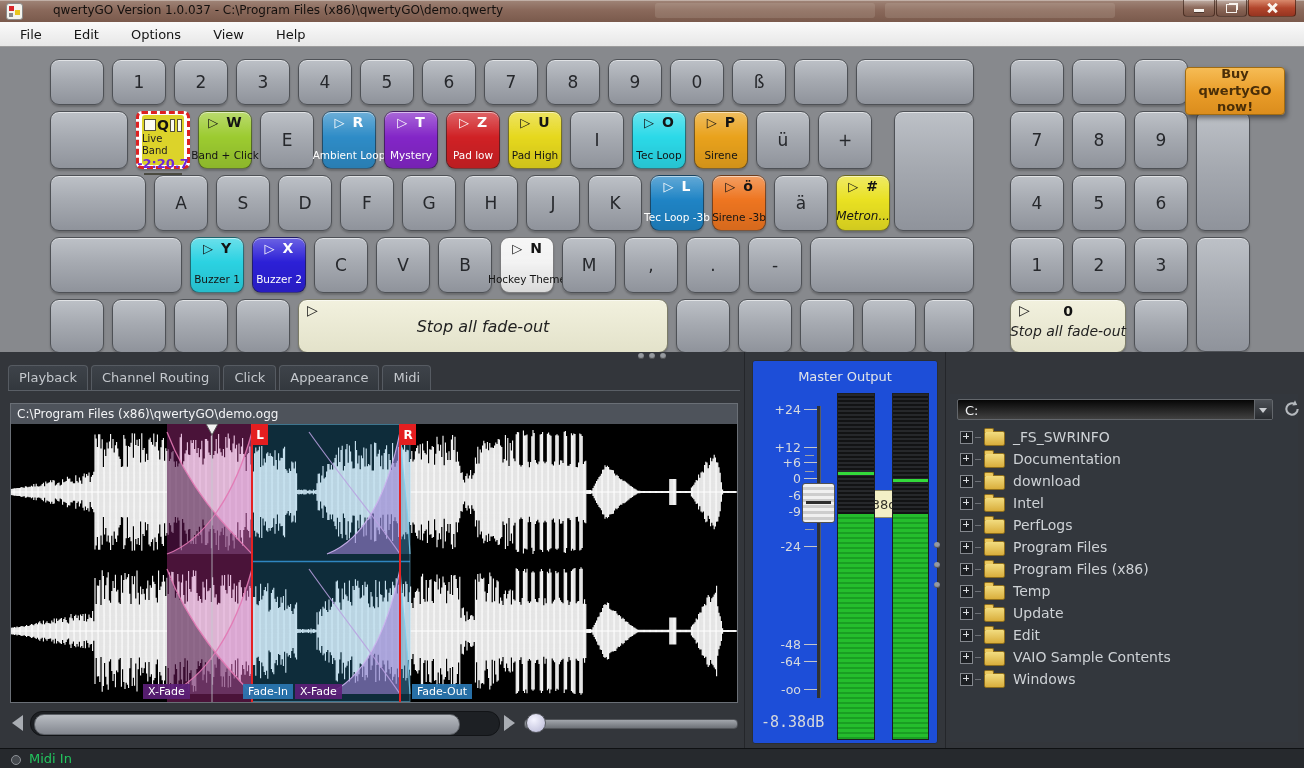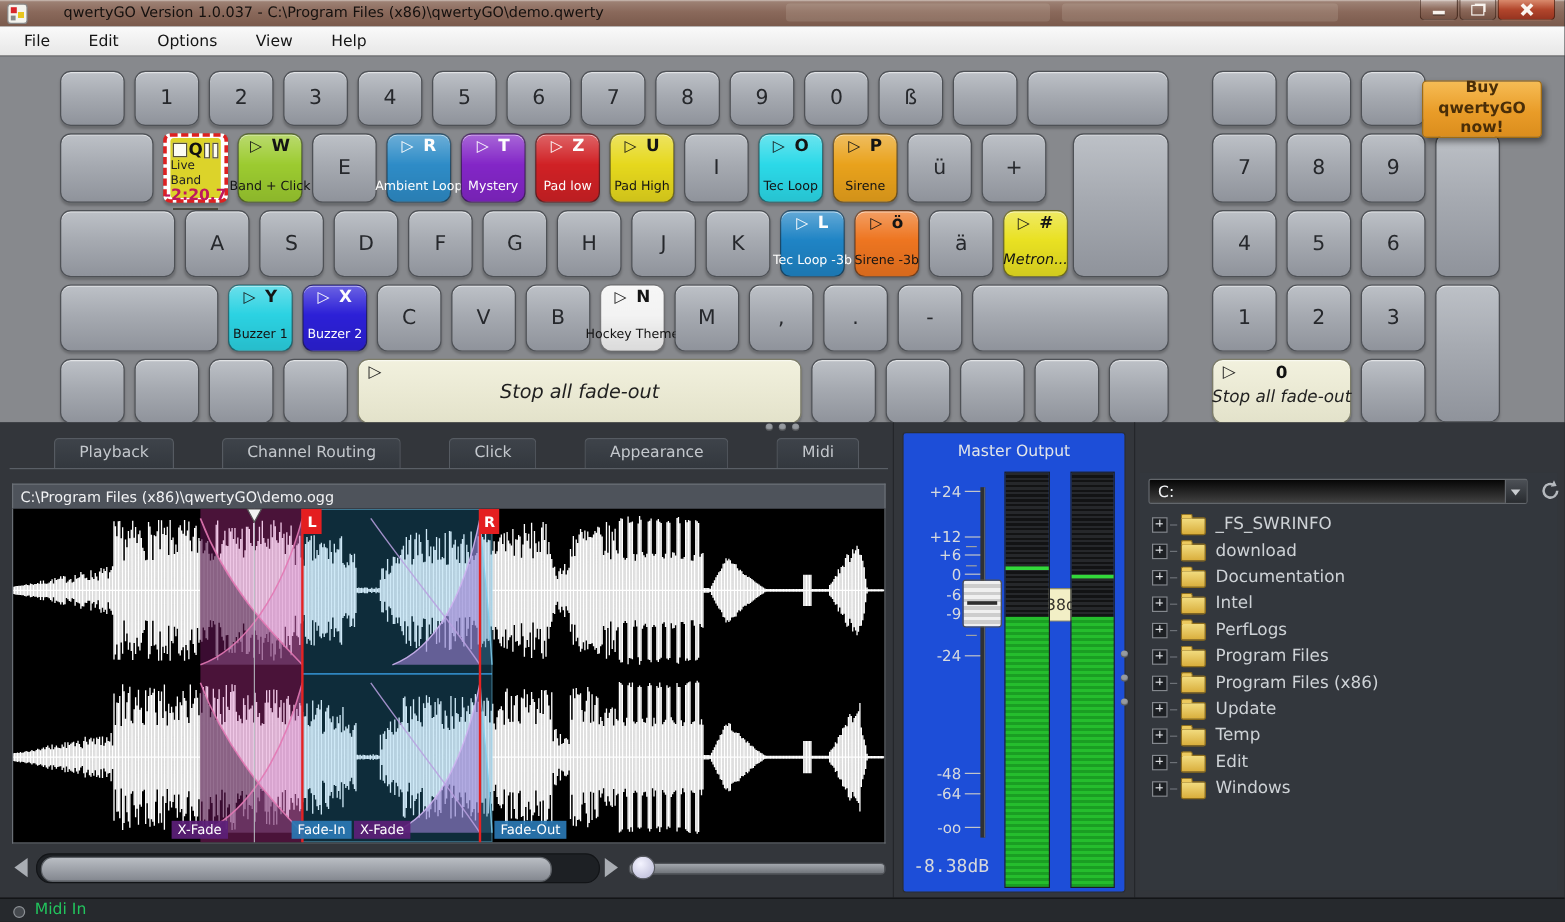--- a/index.html
+++ b/index.html
@@ -55,21 +55,21 @@
   .fg-light .play,.fg-light .klet,.fg-light .kname{color:#fdfdfd;}
   
   .key.qkey{background:#fff;border:3px dashed #dd2222;border-radius:6px;padding:1px 3px;justify-content:flex-start;}
   .qinner{width:100%;height:100%;border-radius:3px;display:flex;flex-direction:column;align-items:center;}
   .qtop{display:flex;align-items:center;justify-content:space-between;width:92%;margin-top:2px;}
   .stop-sq{width:10px;height:10px;background:#fcfcf2;border:1px solid #55503a;}
   .qlet{font-weight:bold;font-size:14px;color:#111;}
   .pause{display:flex;gap:2px;}
   .pause i{display:block;width:3px;height:11px;background:#fcfcf2;border:1px solid #55503a;}
   .qname{font-size:10px;color:#222;line-height:1.15;}
-  .qtime{font-size:13px;font-weight:bold;color:#be185d;line-height:1.2;}
+  .qtime{font-size:13px;font-weight:bold;color:#6d28d9;line-height:1.2;}
   .qprog{width:86%;height:6px;background:#fbfbf2;border:1px solid #4a4a40;margin-top:1px;}
   .qprog i{display:block;height:100%;background:#0a0a0a;}
   
   .key.cream{background:linear-gradient(#f2f1de,#e3e2ca);border-color:#7c7c68;justify-content:flex-start;}
   .key.cream .play{position:absolute;left:8px;top:3px;color:#1a1a1a;font-size:14px;}
   .key.cream .splabel{margin:auto;font-style:italic;font-size:16px;color:#1f1f1f;}
   .key.cream .zl{margin-top:3px;font-weight:bold;font-size:14px;color:#111;}
   .key.cream .zlabel{font-style:italic;font-size:14px;color:#1f1f1f;margin-top:4px;white-space:nowrap;}
   .key.tall{position:absolute;}
   #buy-btn{position:absolute;left:1185px;top:20px;width:98px;height:46px;border-radius:4px;
@@ -78,21 +78,21 @@
     display:flex;align-items:center;justify-content:center;text-align:center;line-height:1.3;}
 
   
   #bottom{position:absolute;left:0;top:352px;width:1304px;height:396px;background:#33363b;}
   .grip-dot{width:6px;height:6px;border-radius:50%;background:#979ba0;box-shadow:inset 0 -1px 1px rgba(0,0,0,.5);}
   #grip-h{position:absolute;left:638px;top:1px;display:flex;gap:5px;}
   #grip-v{position:absolute;left:934px;top:190px;display:flex;flex-direction:column;gap:14px;}
 
   .tabbar{display:flex;gap:3px;align-items:flex-end;border-bottom:1px solid #5a5f66;}
   .tab{background:linear-gradient(#3e434a,#33383e);border:1px solid #565b62;border-bottom:none;
-    border-radius:4px 4px 0 0;color:#c4c8cd;font-size:13px;padding:4px 20px 5px;white-space:nowrap;margin-left:37px;}
+    border-radius:4px 4px 0 0;color:#c4c8cd;font-size:13px;padding:4px 10px 5px;white-space:nowrap;}
   .tab.active{background:linear-gradient(#4e545c,#3f444b);color:#eceef0;padding-top:9px;font-size:13.5px;}
 
   #left-tabs{position:absolute;left:8px;top:13px;width:732px;}
   #wave-wrap{position:absolute;left:10px;top:51px;width:728px;}
   #wave-header{height:21px;background:#4e535b;border:1px solid #6a6f76;border-bottom:none;
     color:#f2f3f5;font-size:12px;line-height:21px;padding-left:6px;box-sizing:border-box;}
   #wave-area{position:relative;height:278px;background:#000;border:1px solid #6a6f76;border-top:none;box-sizing:content-box;}
   #wave-area svg{position:absolute;left:0;top:0;}
   .wregion-label{position:absolute;height:15px;line-height:15px;font-size:11px;color:#fff;padding:0 5px;top:260px;}
   .wregion-label.xfade{background:rgba(92,31,120,.92);}
@@ -655,32 +655,32 @@
             <div class="trow">
               <span class="plusbox"></span>
               <span class="tdash"></span>
               <span class="folder"></span>
               <span class="tlabel">_FS_SWRINFO</span>
             </div>
             <div class="trow">
               <span class="plusbox"></span>
               <span class="tdash"></span>
               <span class="folder"></span>
+              <span class="tlabel">Documentation</span>
+            </div>
+            <div class="trow">
+              <span class="plusbox"></span>
+              <span class="tdash"></span>
+              <span class="folder"></span>
               <span class="tlabel">download</span>
             </div>
             <div class="trow">
               <span class="plusbox"></span>
               <span class="tdash"></span>
               <span class="folder"></span>
-              <span class="tlabel">Documentation</span>
-            </div>
-            <div class="trow">
-              <span class="plusbox"></span>
-              <span class="tdash"></span>
-              <span class="folder"></span>
               <span class="tlabel">Intel</span>
             </div>
             <div class="trow">
               <span class="plusbox"></span>
               <span class="tdash"></span>
               <span class="folder"></span>
               <span class="tlabel">PerfLogs</span>
             </div>
             <div class="trow">
               <span class="plusbox"></span>
@@ -691,33 +691,39 @@
             <div class="trow">
               <span class="plusbox"></span>
               <span class="tdash"></span>
               <span class="folder"></span>
               <span class="tlabel">Program Files (x86)</span>
             </div>
             <div class="trow">
               <span class="plusbox"></span>
               <span class="tdash"></span>
               <span class="folder"></span>
+              <span class="tlabel">Temp</span>
+            </div>
+            <div class="trow">
+              <span class="plusbox"></span>
+              <span class="tdash"></span>
+              <span class="folder"></span>
               <span class="tlabel">Update</span>
             </div>
             <div class="trow">
               <span class="plusbox"></span>
               <span class="tdash"></span>
               <span class="folder"></span>
-              <span class="tlabel">Temp</span>
-            </div>
-            <div class="trow">
-              <span class="plusbox"></span>
-              <span class="tdash"></span>
-              <span class="folder"></span>
               <span class="tlabel">Edit</span>
+            </div>
+            <div class="trow">
+              <span class="plusbox"></span>
+              <span class="tdash"></span>
+              <span class="folder"></span>
+              <span class="tlabel">VAIO Sample Contents</span>
             </div>
             <div class="trow">
               <span class="plusbox"></span>
               <span class="tdash"></span>
               <span class="folder"></span>
               <span class="tlabel">Windows</span>
             </div>
           </div>
       </div>
     </div>

